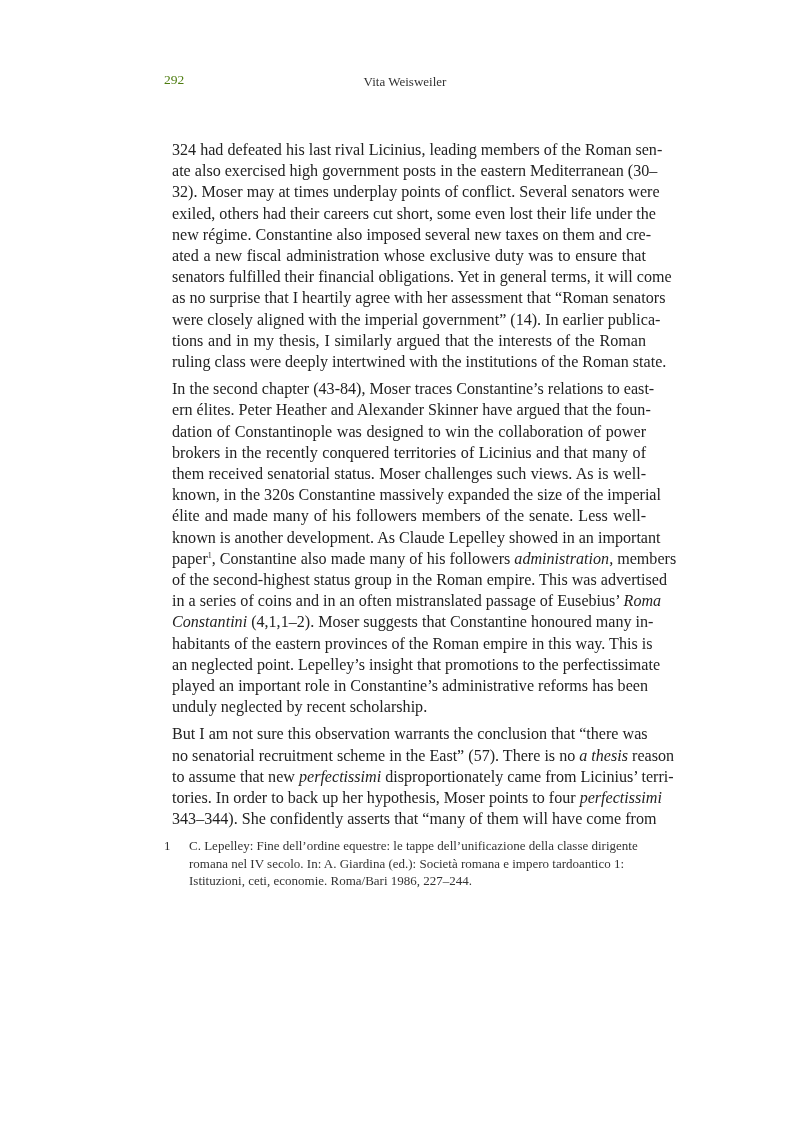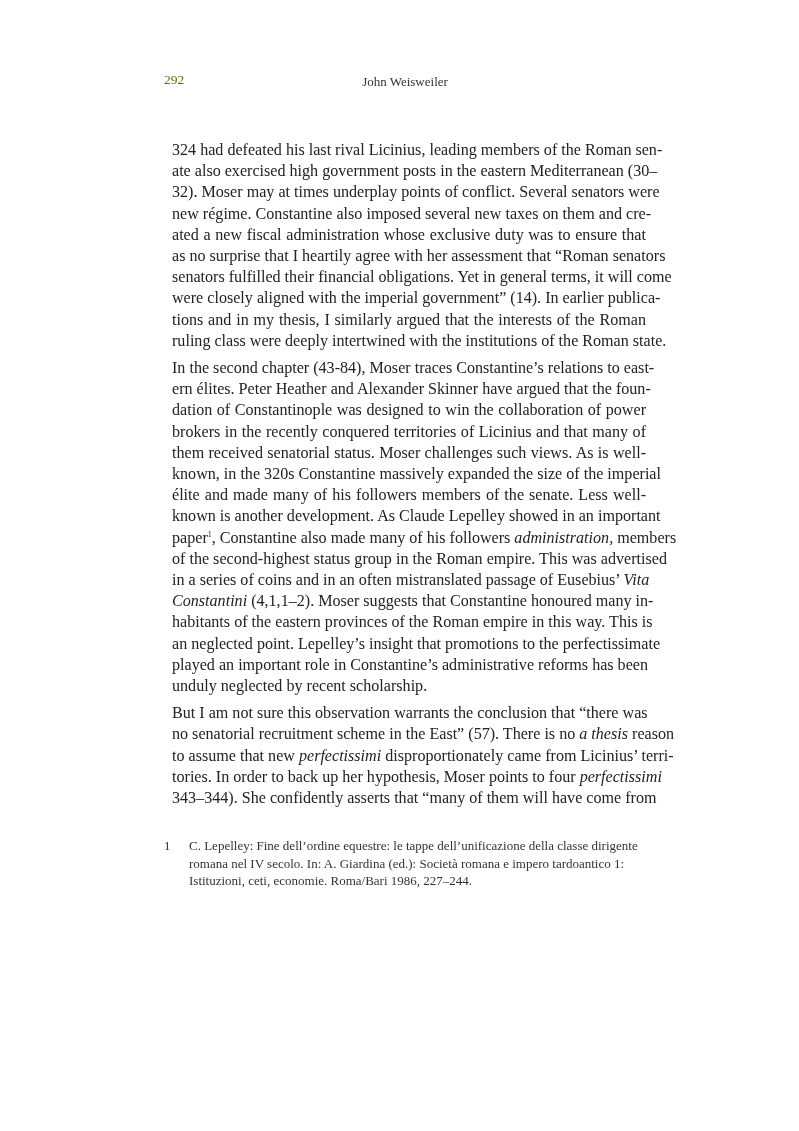--- a/index.html
+++ b/index.html
@@ -19,48 +19,49 @@
   .footnote { position: relative; font-size: 13px; line-height: 17.5px; color: #333; }
   .fn-num { position: absolute; left: 0; top: 0; }
   .fn-text { margin-left: 25px; display: block; }
   .fn-text .line { display: block; white-space: nowrap; }
 </style>
 </head>
 <body>
 
 <div class="header">
   <span class="page-number">292</span>
-  <span class="running-head">John Weisweiler</span>
+  <span class="running-head">Vita Weisweiler</span>
 </div>
 
 <div class="body-text" id="body">
     <p class="para">
       <span class="line">324 had defeated his last rival Licinius, leading members of the Roman sen-</span>
       <span class="line">ate also exercised high government posts in the eastern Mediterranean (30–</span>
       <span class="line">32). Moser may at times underplay points of conflict. Several senators were</span>
+      <span class="line">exiled, others had their careers cut short, some even lost their life under the</span>
       <span class="line">new régime. Constantine also imposed several new taxes on them and cre-</span>
       <span class="line">ated a new fiscal administration whose exclusive duty was to ensure that</span>
+      <span class="line">senators fulfilled their financial obligations. Yet in general terms, it will come</span>
       <span class="line">as no surprise that I heartily agree with her assessment that “Roman senators</span>
-      <span class="line">senators fulfilled their financial obligations. Yet in general terms, it will come</span>
       <span class="line">were closely aligned with the imperial government” (14). In earlier publica-</span>
       <span class="line">tions and in my thesis, I similarly argued that the interests of the Roman</span>
       <span class="line last">ruling class were deeply intertwined with the institutions of the Roman state.</span>
     </p>
     <p class="para">
       <span class="line">In the second chapter (43-84), Moser traces Constantine’s relations to east-</span>
       <span class="line">ern élites. Peter Heather and Alexander Skinner have argued that the foun-</span>
       <span class="line">dation of Constantinople was designed to win the collaboration of power</span>
       <span class="line">brokers in the recently conquered territories of Licinius and that many of</span>
       <span class="line">them received senatorial status. Moser challenges such views. As is well-</span>
       <span class="line">known, in the 320s Constantine massively expanded the size of the imperial</span>
       <span class="line">élite and made many of his followers members of the senate. Less well-</span>
       <span class="line">known is another development. As Claude Lepelley showed in an important</span>
       <span class="line">paper<sup>1</sup>, Constantine also made many of his followers <i>administration,</i> members</span>
       <span class="line">of the second-highest status group in the Roman empire. This was advertised</span>
-      <span class="line">in a series of coins and in an often mistranslated passage of Eusebius’ <i>Vita</i></span>
+      <span class="line">in a series of coins and in an often mistranslated passage of Eusebius’ <i>Roma</i></span>
       <span class="line"><i>Constantini</i> (4,1,1–2). Moser suggests that Constantine honoured many in-</span>
       <span class="line">habitants of the eastern provinces of the Roman empire in this way. This is</span>
       <span class="line">an neglected point. Lepelley’s insight that promotions to the perfectissimate</span>
       <span class="line">played an important role in Constantine’s administrative reforms has been</span>
       <span class="line last">unduly neglected by recent scholarship.</span>
     </p>
     <p class="para">
       <span class="line">But I am not sure this observation warrants the conclusion that “there was</span>
       <span class="line">no senatorial recruitment scheme in the East” (57). There is no <i>a thesis</i> reason</span>
       <span class="line">to assume that new <i>perfectissimi</i> disproportionately came from Licinius’ terri-</span>

